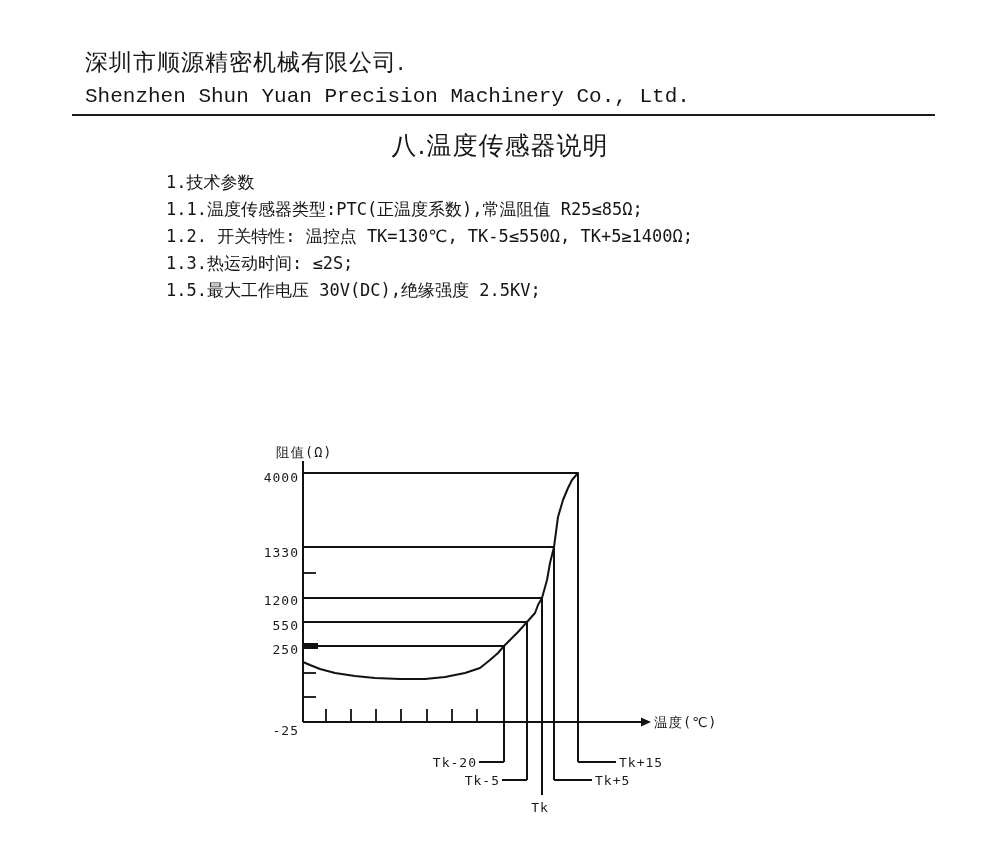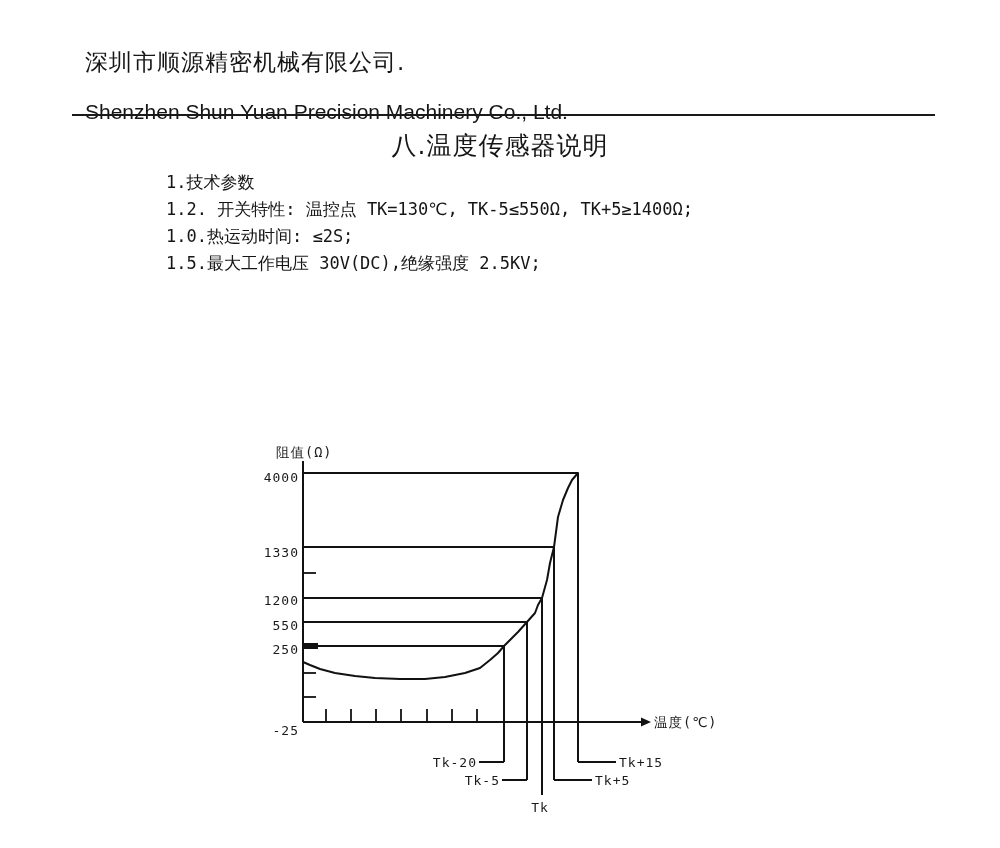--- a/index.html
+++ b/index.html
@@ -7,21 +7,21 @@
   .page {
     position:relative; width:1000px; height:848px; background:#ffffff;
     font-family:"Liberation Sans", sans-serif; color:#151515; overflow:hidden;
   }
   .company-cn {
     position:absolute; left:85px; top:47px;
     font-size:23px; letter-spacing:1px; font-family:"DejaVu Sans", sans-serif;
   }
   .company-en {
     position:absolute; left:85px; top:85px;
-    font-size:21px; font-family:Liberation Sans, sans-serif;margin-top:15px;
+    font-size:21px; font-family:Liberation Mono, monospace;
   }
   .header-rule {
     position:absolute; left:72px; top:114px; width:863px; height:2px;
     background:#1a1a1a;
   }
   .doc-title {
     position:absolute; left:0; top:129px; width:1000px;
     text-align:center; font-size:25px; font-weight:normal;
     font-family:"DejaVu Sans", sans-serif; letter-spacing:1px;
   }
@@ -50,22 +50,23 @@
 <div class="page">
 
   <div class="company-cn">深圳市顺源精密机械有限公司.</div>
   <div class="company-en">Shenzhen Shun Yuan Precision Machinery Co., Ltd.</div>
   <div class="header-rule"></div>
 
   <div class="doc-title">八.温度传感器说明</div>
 
   <div class="spec-list">
     <div class="spec-item">1.技术参数</div>
+    <div class="spec-item">1.1.温度传感器类型:PTC(正温度系数),常温阻值 R25≤85Ω;</div>
     <div class="spec-item">1.2. 开关特性: 温控点 TK=130℃, TK-5≤550Ω, TK+5≥1400Ω;</div>
-    <div class="spec-item">1.0.热运动时间: ≤2S;</div>
+    <div class="spec-item">1.3.热运动时间: ≤2S;</div>
     <div class="spec-item">1.5.最大工作电压 30V(DC),绝缘强度 2.5KV;</div>
   </div>
 
   <div class="chart-wrap">
     <svg width="470" height="395" viewBox="0 0 470 395">
 
       <line class="stroke" x1="55" y1="23" x2="55" y2="284"></line>
       <line class="stroke" x1="55" y1="284" x2="394" y2="284"></line>
       <path d="M393,279.5 L403,284 L393,288.5 Z" fill="#111111"></path>
 

